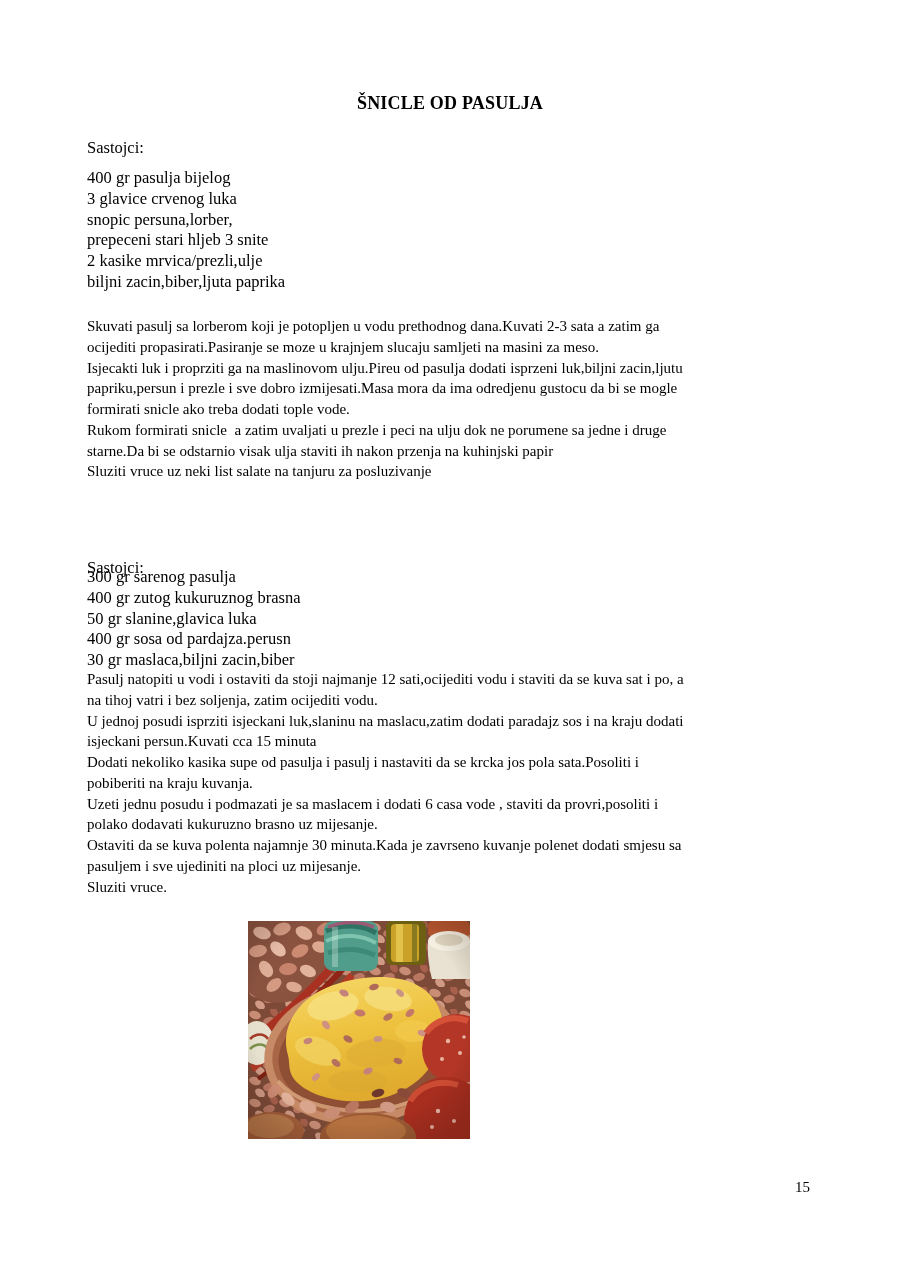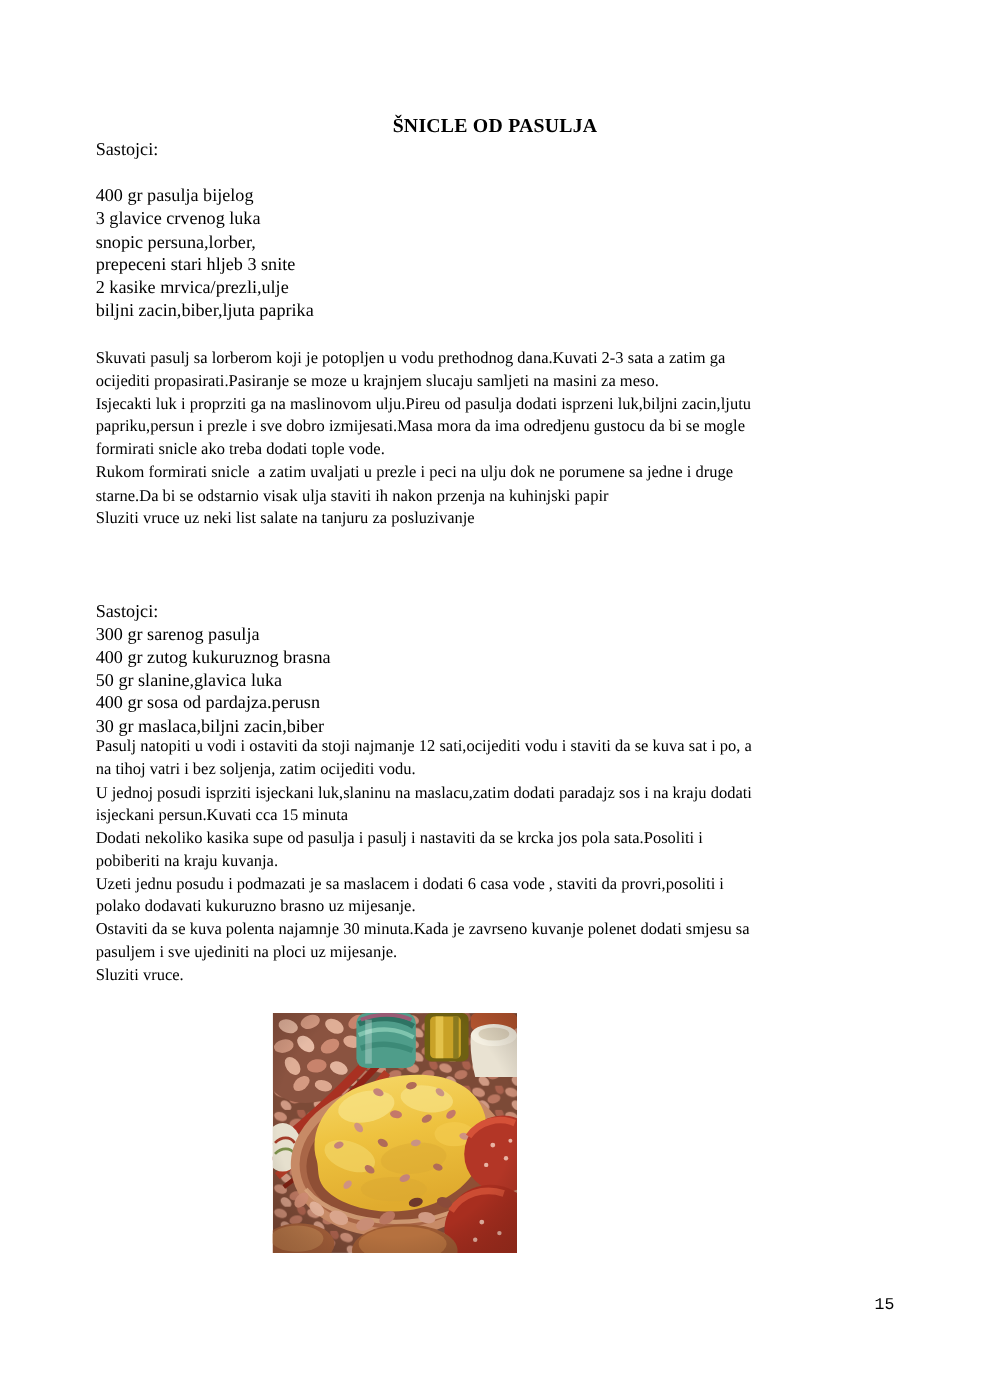--- a/index.html
+++ b/index.html
@@ -20,50 +20,51 @@
     font-weight:700;
     font-size:18px;
     line-height:21px;
     letter-spacing:0.2px;
   }
   .line{
     left:87px;
     font-size:16.5px;
     line-height:20.75px;
     white-space:pre;
+    margin-top:12px;
   }
   .para{
     left:87px;
     width:782px;
     font-size:15px;
     line-height:20.75px;
     white-space:pre-wrap;
   }
   .ing{position:relative;font-size:16.5px;line-height:20.75px;white-space:pre;}
   .photo{
     left:248px;
     top:921px;
     width:222px;
     height:218px;
   }
   .photo svg{display:block;}
   .pagenum{
     left:795px;
     top:1178px;
-    font-family:Liberation Mono, monospace;
+    font-family:Liberation Serif, serif;
     font-size:15px;
     line-height:18px;
   }
 </style>
 </head>
 <body>
 
 <div class="page">
 
-  <div class="abs recipe-title" style="top:104px">ŠNICLE OD PASULJA</div>
+  <div class="abs recipe-title" style="top:93px">ŠNICLE OD PASULJA</div>
 
   <div class="abs line" style="top:126px">Sastojci:</div>
 
   <div class="abs" style="top:168px;left:87px">
     <div class="ing">400 gr pasulja bijelog</div>
     <div class="ing">3 glavice crvenog luka</div>
     <div class="ing">snopic persuna,lorber,</div>
     <div class="ing">prepeceni stari hljeb 3 snite</div>
     <div class="ing">2 kasike mrvica/prezli,ulje</div>
     <div class="ing">biljni zacin,biber,ljuta paprika</div>

